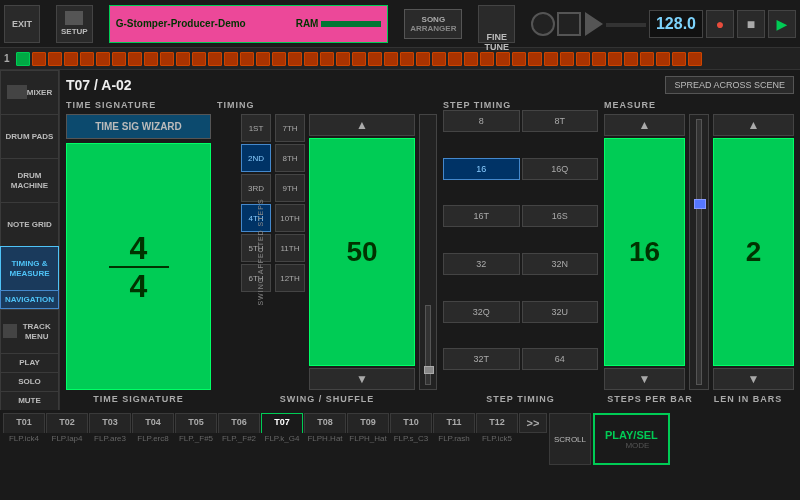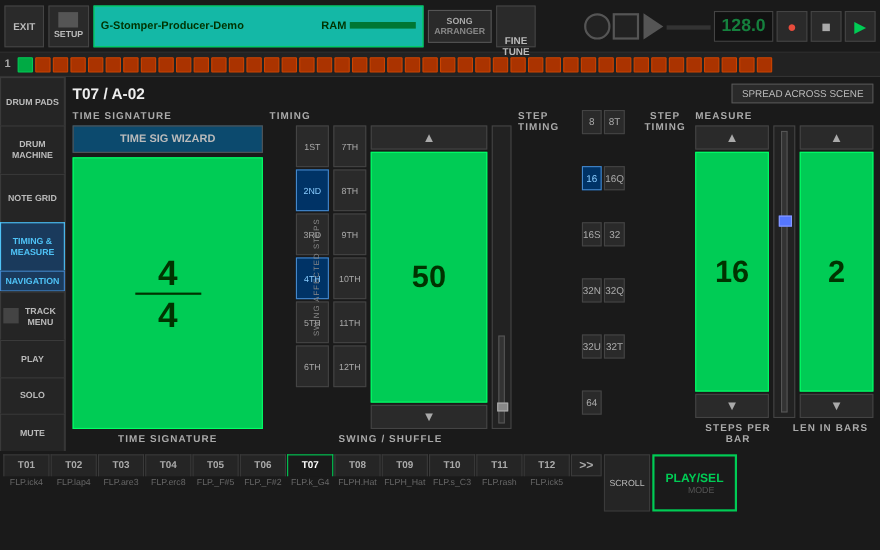--- a/index.html
+++ b/index.html
@@ -12,21 +12,21 @@
       color: #ccc;
       font-size: 11px;
     }
 
     
     .top-bar {
       height: 48px;
       background: #1a1a1a;
       display: flex;
       align-items: center;
-      gap: 4px;
+      gap: 16px;
       padding: 0 4px;
       border-bottom: 1px solid #333;
     }
     .top-btn {
       background: #2a2a2a;
       border: 1px solid #444;
       color: #bbb;
       font-size: 9px;
       font-weight: bold;
       text-align: center;
@@ -39,21 +39,21 @@
       align-items: center;
       justify-content: center;
     }
     .top-btn .icon-img {
       width: 18px;
       height: 14px;
       background: #555;
       margin-bottom: 2px;
     }
     .center-display {
-      background: #14b8a6;
+      background: #ec4899;
       border: 1px solid #00cc55;
       flex: 1;
       height: 38px;
       display: flex;
       flex-direction: column;
       justify-content: center;
       padding: 2px 6px;
       max-width: 300px;
       text-align: right;
     }
@@ -141,21 +141,21 @@
       display: flex;
       align-items: center;
       justify-content: center;
       color: #aaa;
       font-size: 14px;
       cursor: pointer;
     }
     .bpm-display {
       background: #111;
       border: 1px solid #444;
-      color: #15803d;
+      color: #7dd3fc;
       font-size: 16px;
       font-weight: bold;
       padding: 2px 6px;
       height: 28px;
       display: flex;
       align-items: center;
     }
 
     
     .track-row {
@@ -263,21 +263,21 @@
 
     
     .sections-row {
       display: flex;
       gap: 6px;
       flex: 1;
     }
 
     
     .section-ts {
-      width: 173px;
+      width: 145px;
       display: flex;
       flex-direction: column;
       gap: 4px;
     }
     .section-label {
       color: #aaa;
       font-size: 9px;
       font-weight: bold;
       letter-spacing: 1px;
     }
@@ -334,21 +334,21 @@
       flex: 1;
     }
     .step-btn {
       background: #2a2a2a;
       border: 1px solid #444;
       color: #aaa;
       font-size: 8px;
       text-align: center;
       padding: 2px 0;
       cursor: pointer;
-      height: 38px;
+      height: 28px;
       display: flex;
       align-items: center;
       justify-content: center;
     }
     .step-btn.active {
       background: #003366;
       border-color: #4488cc;
       color: #88ccff;
     }
     .step-col {
@@ -412,22 +412,22 @@
       font-size: 9px;
       font-weight: bold;
       text-align: center;
       letter-spacing: 1px;
     }
 
     
     .section-step {
       width: 155px;
       display: flex;
-      flex-direction: row;
-      gap: 15px;
+      flex-direction: column;
+      gap: 0;
     }
     .step-timing-grid {
       display: grid;
       grid-template-columns: 1fr 1fr;
       gap: 2px;
       flex: 1;
     }
     .st-btn {
       background: #2a2a2a;
       border: 1px solid #444;
@@ -684,20 +684,24 @@
   <div class="track-step dim"></div>
   <div class="track-step dim"></div>
   <div class="track-step dim"></div>
   <div class="track-step dim"></div>
   <div class="track-step dim"></div>
 </div>
 
 <div class="content-area">
 
   <div class="left-sidebar">
+    <div class="sidebar-btn">
+      <div class="icon-area"></div>
+      <span>MIXER</span>
+    </div>
     <div class="sidebar-btn">
       <span>DRUM
 PADS</span>
     </div>
     <div class="sidebar-btn">
       <span>DRUM
 MACHINE</span>
     </div>
     <div class="sidebar-btn">
       <span>NOTE
@@ -787,20 +791,21 @@
         <span class="timing-bottom-label">SWING / SHUFFLE</span>
       </div>
 
       <div class="section-step">
         <span class="section-label">STEP TIMING</span>
         <div class="step-timing-grid">
           <div class="st-btn">8</div>
           <div class="st-btn">8T</div>
           <div class="st-btn active">16</div>
           <div class="st-btn">16Q</div>
+          <div class="st-btn">16T</div>
           <div class="st-btn">16S</div>
           <div class="st-btn">32</div>
           <div class="st-btn">32N</div>
           <div class="st-btn">32Q</div>
           <div class="st-btn">32U</div>
           <div class="st-btn">32T</div>
           <div class="st-btn">64</div>
         </div>
         <span class="timing-bottom-label">STEP TIMING</span>
       </div>

